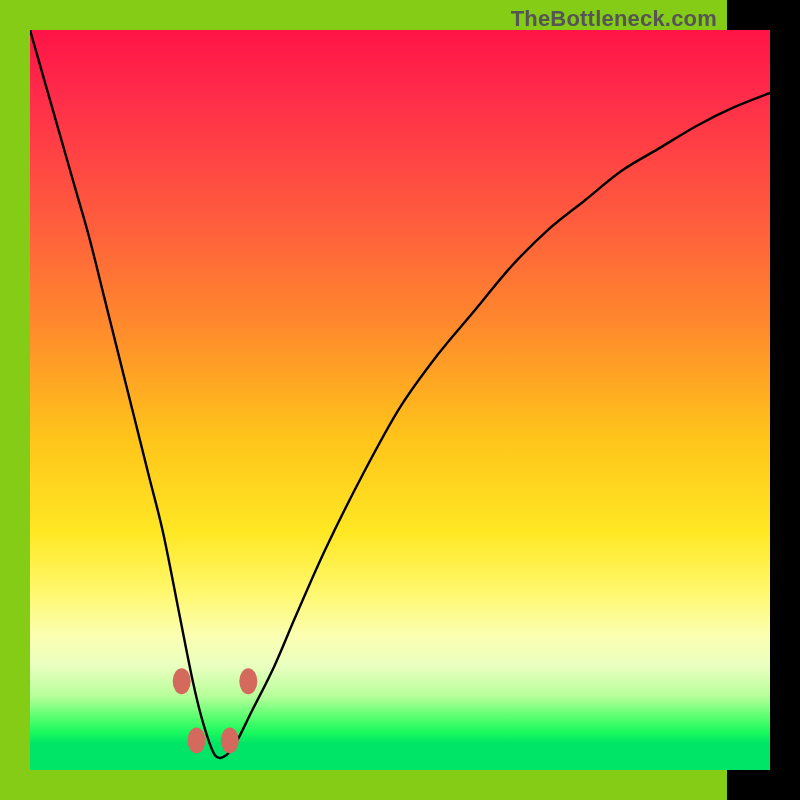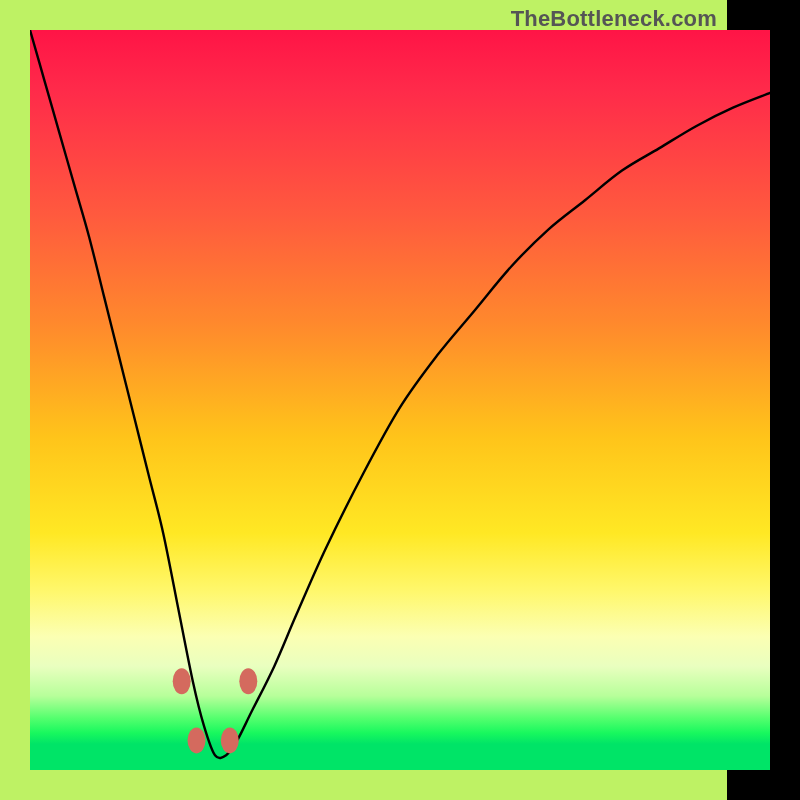--- a/index.html
+++ b/index.html
@@ -8,21 +8,21 @@
     width: 800px;
     height: 800px;
     overflow: hidden;
     background: #000;
     font-family: Arial, Helvetica, sans-serif;
   }
   .frame {
     position: relative;
     width: 727px;
     height: 800px;
-    background: #bef264;
+    background: #84cc16;
   }
   .watermark {
     position: absolute;
     top: 6px;
     right: 10px;
     color: #555;
     font-size: 22px;
     font-weight: 600;
     letter-spacing: 0.2px;
     z-index: 10;

